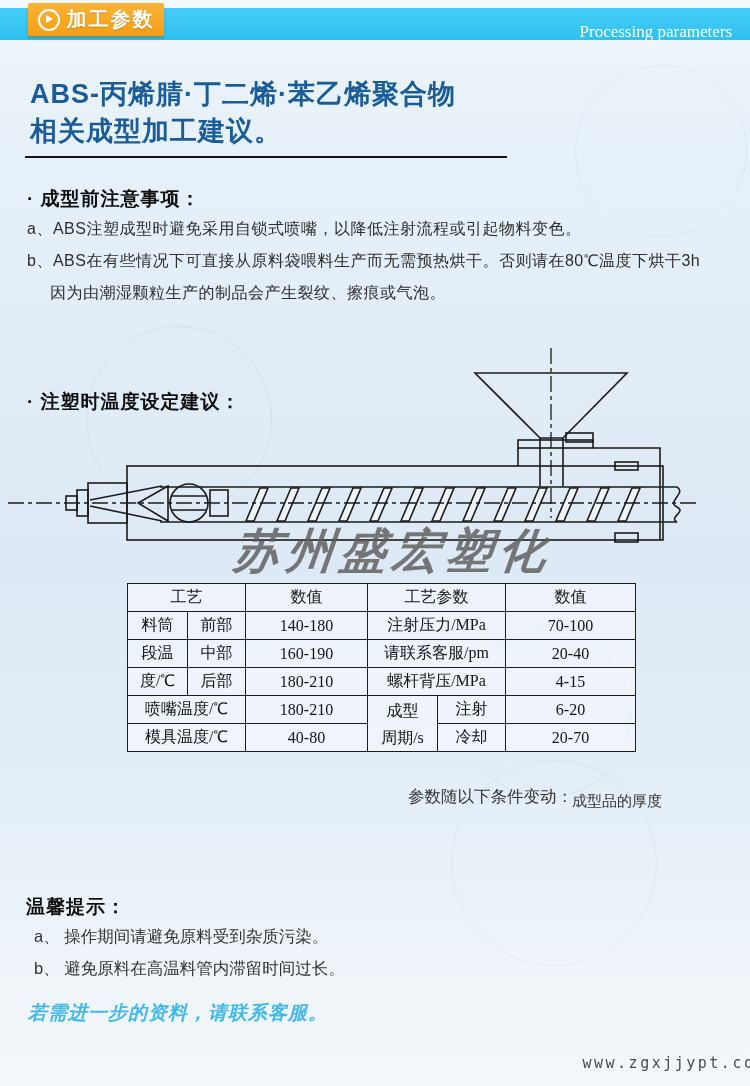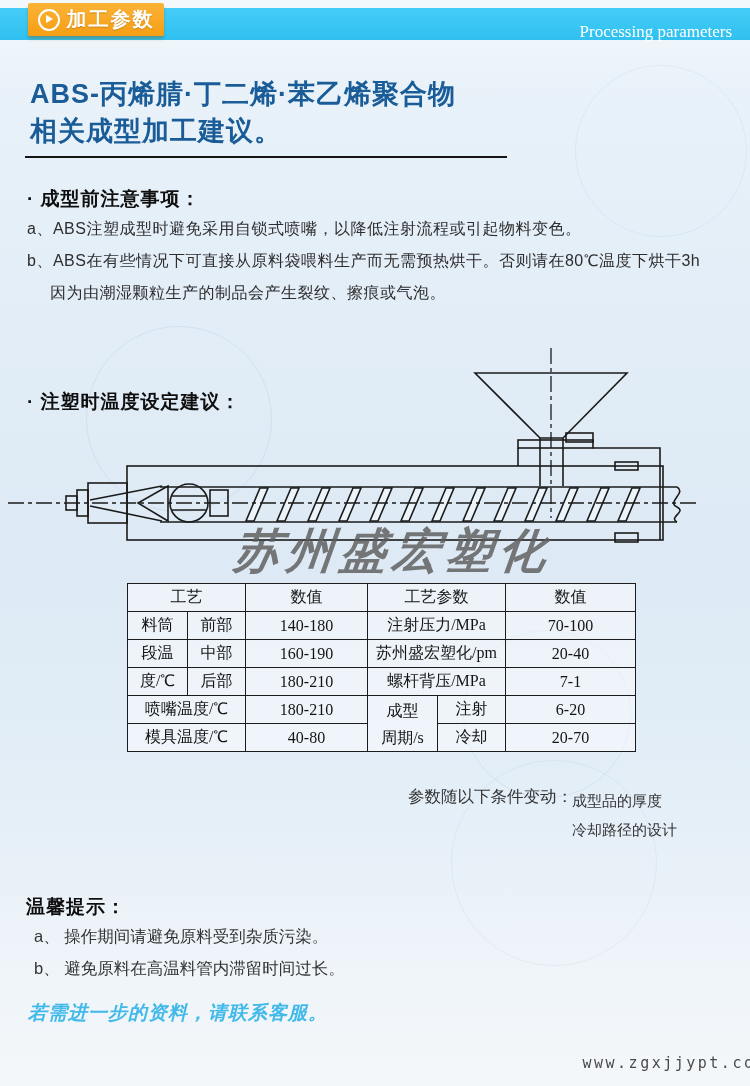--- a/index.html
+++ b/index.html
@@ -156,29 +156,29 @@
       <td>料筒</td>
       <td>前部</td>
       <td>140-180</td>
       <td colspan="2">注射压力/MPa</td>
       <td>70-100</td>
     </tr>
     <tr>
       <td>段温</td>
       <td>中部</td>
       <td>160-190</td>
-      <td colspan="2">苏州盛宏塑化/pm</td>
+      <td colspan="2">请联系客服/pm</td>
       <td>20-40</td>
     </tr>
     <tr>
       <td>度/℃</td>
       <td>后部</td>
       <td>180-210</td>
       <td colspan="2">螺杆背压/MPa</td>
-      <td>7-1</td>
+      <td>4-15</td>
     </tr>
     <tr>
       <td colspan="2">喷嘴温度/℃</td>
       <td>180-210</td>
       <td rowspan="2" class="cyc">
         <div>成型</div>
         <div>周期/s</div>
       </td>
       <td>注射</td>
       <td>6-20</td>
@@ -188,21 +188,20 @@
       <td>40-80</td>
       <td>冷却</td>
       <td>20-70</td>
     </tr>
   </tbody>
     </table>
 
   <div class="vary-label">参数随以下条件变动：</div>
   <div class="vary-list">
     <div>成型品的厚度</div>
-    <div>冷却路径的设计</div>
   </div>
 
   <div class="sec-heading" style="left:26px;top:894px;">温馨提示：</div>
   <div class="tip" style="left:34px;top:926px;">a、 操作期间请避免原料受到杂质污染。</div>
   <div class="tip" style="left:34px;top:958px;">b、 避免原料在高温料管内滞留时间过长。</div>
 
   <div class="footer-contact">若需进一步的资料，请联系客服。</div>
   <div class="site-url">www.zgxjjypt.com</div>
 
 </div>

